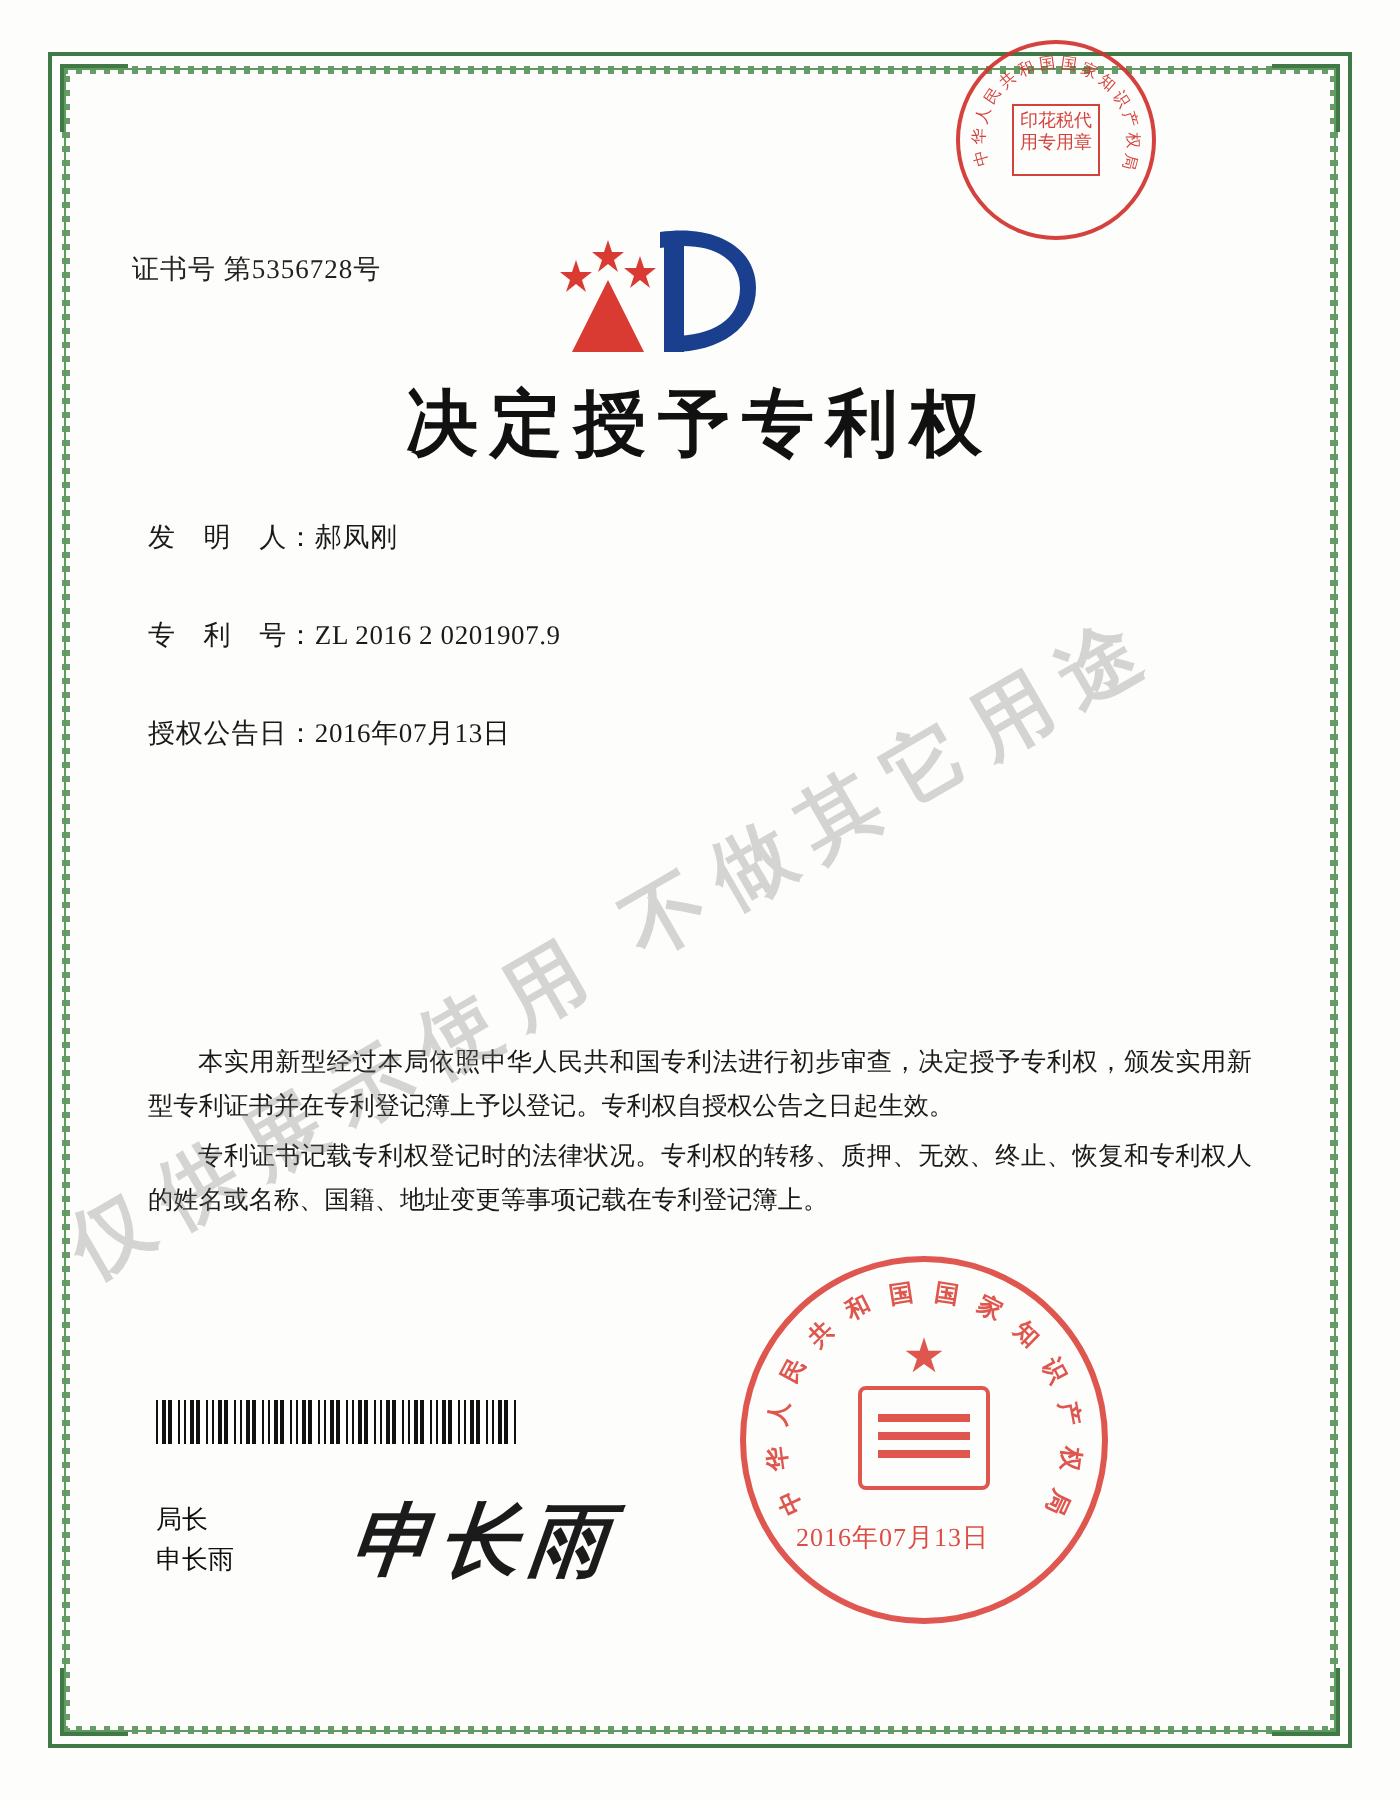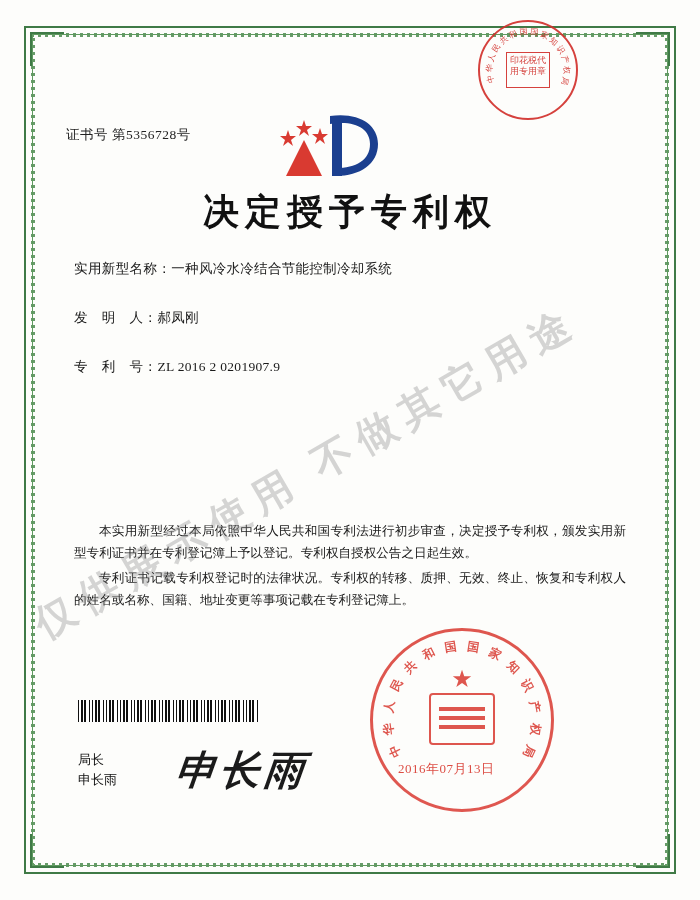--- a/index.html
+++ b/index.html
@@ -283,27 +283,27 @@
         <polygon fill="#d93a31" points="14,20 16,26 22,26 17,30 19,36 14,32 9,36 11,30 6,26 12,26"></polygon>
         <polygon fill="#d93a31" points="30,10 32,16 38,16 33,20 35,26 30,22 25,26 27,20 22,16 28,16"></polygon>
         <polygon fill="#d93a31" points="46,18 48,24 54,24 49,28 51,34 46,30 41,34 43,28 38,24 44,24"></polygon>
       </svg>
     </div>
 
     <div class="title">决定授予专利权</div>
 
     <div class="fields">
       <div class="field">
-        <span class="lbl">实用新型名称：</span><span class="val">一种风冷水冷结合节能控制冷却系统</span>
-      </div>
-      <div class="field">
         <span class="lbl">发　明　人：</span><span class="val">郝凤刚</span>
       </div>
       <div class="field">
         <span class="lbl">专　利　号：</span><span class="val">ZL 2016 2 0201907.9</span>
+      </div>
+      <div class="field">
+        <span class="lbl">授权公告日：</span><span class="val">2016年07月13日</span>
       </div>
     </div>
 
     <div class="body-text">
       <p>本实用新型经过本局依照中华人民共和国专利法进行初步审查，决定授予专利权，颁发实用新型专利证书并在专利登记簿上予以登记。专利权自授权公告之日起生效。</p>
       <p>专利证书记载专利权登记时的法律状况。专利权的转移、质押、无效、终止、恢复和专利权人的姓名或名称、国籍、地址变更等事项记载在专利登记簿上。</p>
     </div>
 
     <div class="barcode"></div>
 

